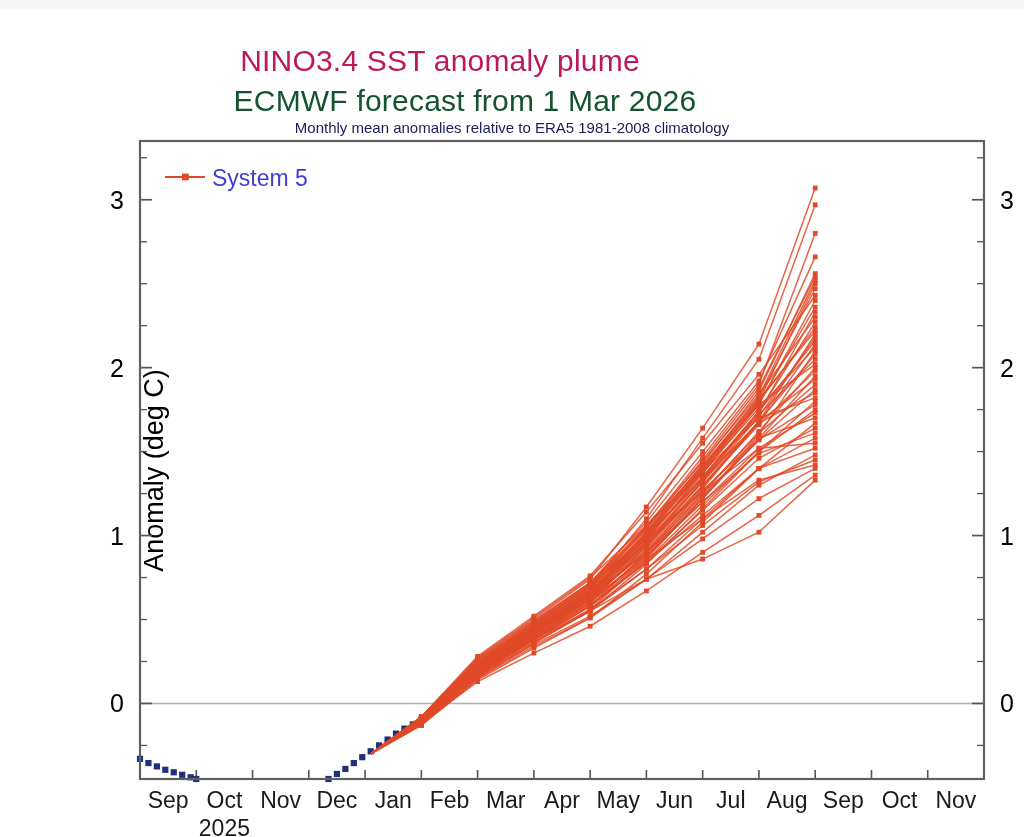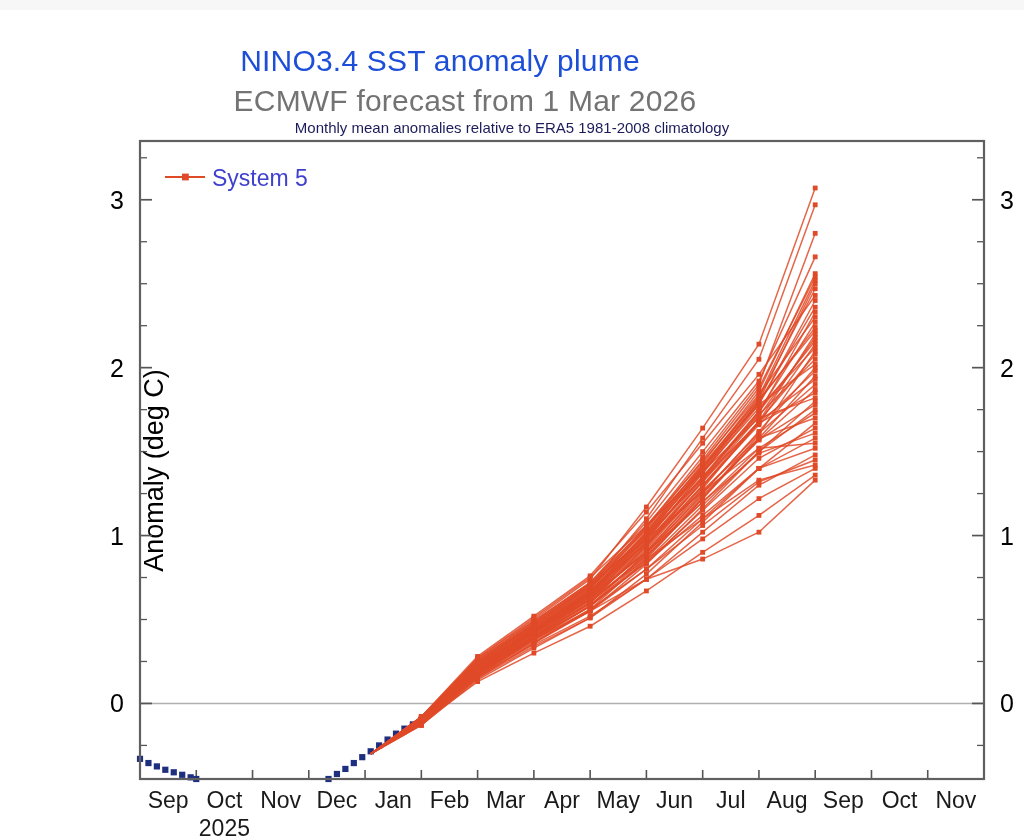--- a/index.html
+++ b/index.html
@@ -7,26 +7,26 @@
     width:1024px;height:837px;
     background:#f7f7f7;
     font-family:"Liberation Sans", sans-serif;
     overflow:hidden;
   }
   #page{position:relative;width:1024px;height:837px;background:#f7f7f7;}
   #whitecard{position:absolute;left:0;top:10px;width:1024px;height:827px;background:#ffffff;}
 
   .title1{
     position:absolute;left:0;top:44px;width:880px;text-align:center;
-    font-size:30px;color:#1d4ed8;font-family:"Liberation Sans", sans-serif;
+    font-size:30px;color:#be185d;font-family:"Liberation Sans", sans-serif;
     letter-spacing:0.2px;
   }
   .title2{
     position:absolute;left:0;top:84px;width:930px;text-align:center;
-    font-size:30px;color:#737373;font-family:"Liberation Sans", sans-serif;
+    font-size:30px;color:#14532d;font-family:"Liberation Sans", sans-serif;
     letter-spacing:0.2px;
   }
   .subtitle{
     position:absolute;left:0;top:119px;width:1024px;text-align:center;
     font-size:15px;color:#1c1c5a;font-family:"Liberation Sans", sans-serif;
   }
 
   #plotwrap{position:absolute;left:0;top:0;width:1024px;height:837px;}
   svg.plot{position:absolute;left:0;top:0;}
 

